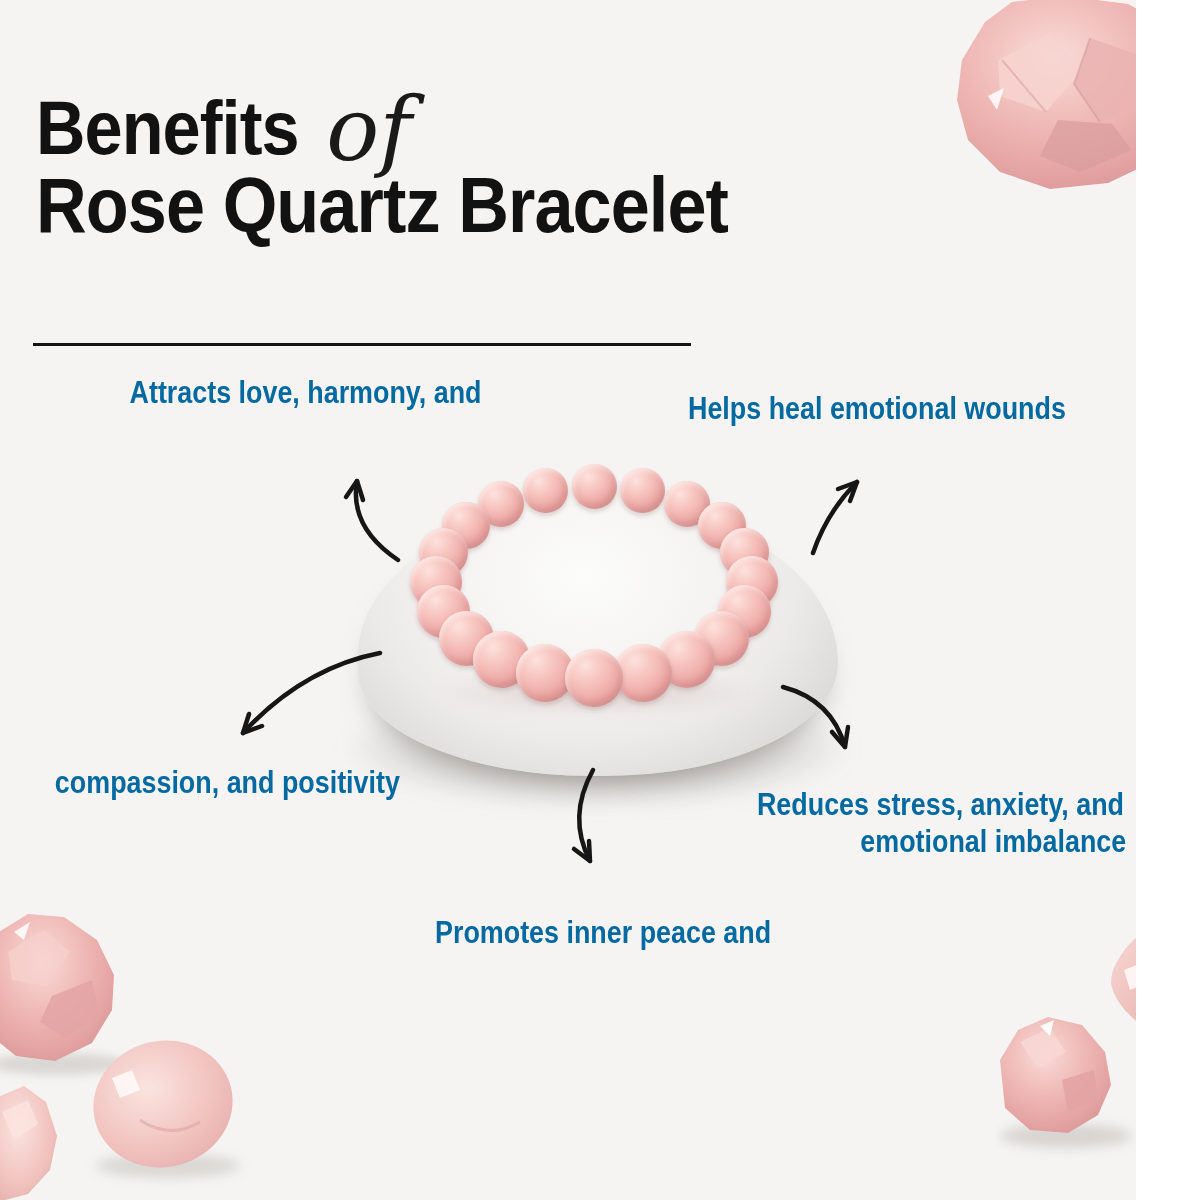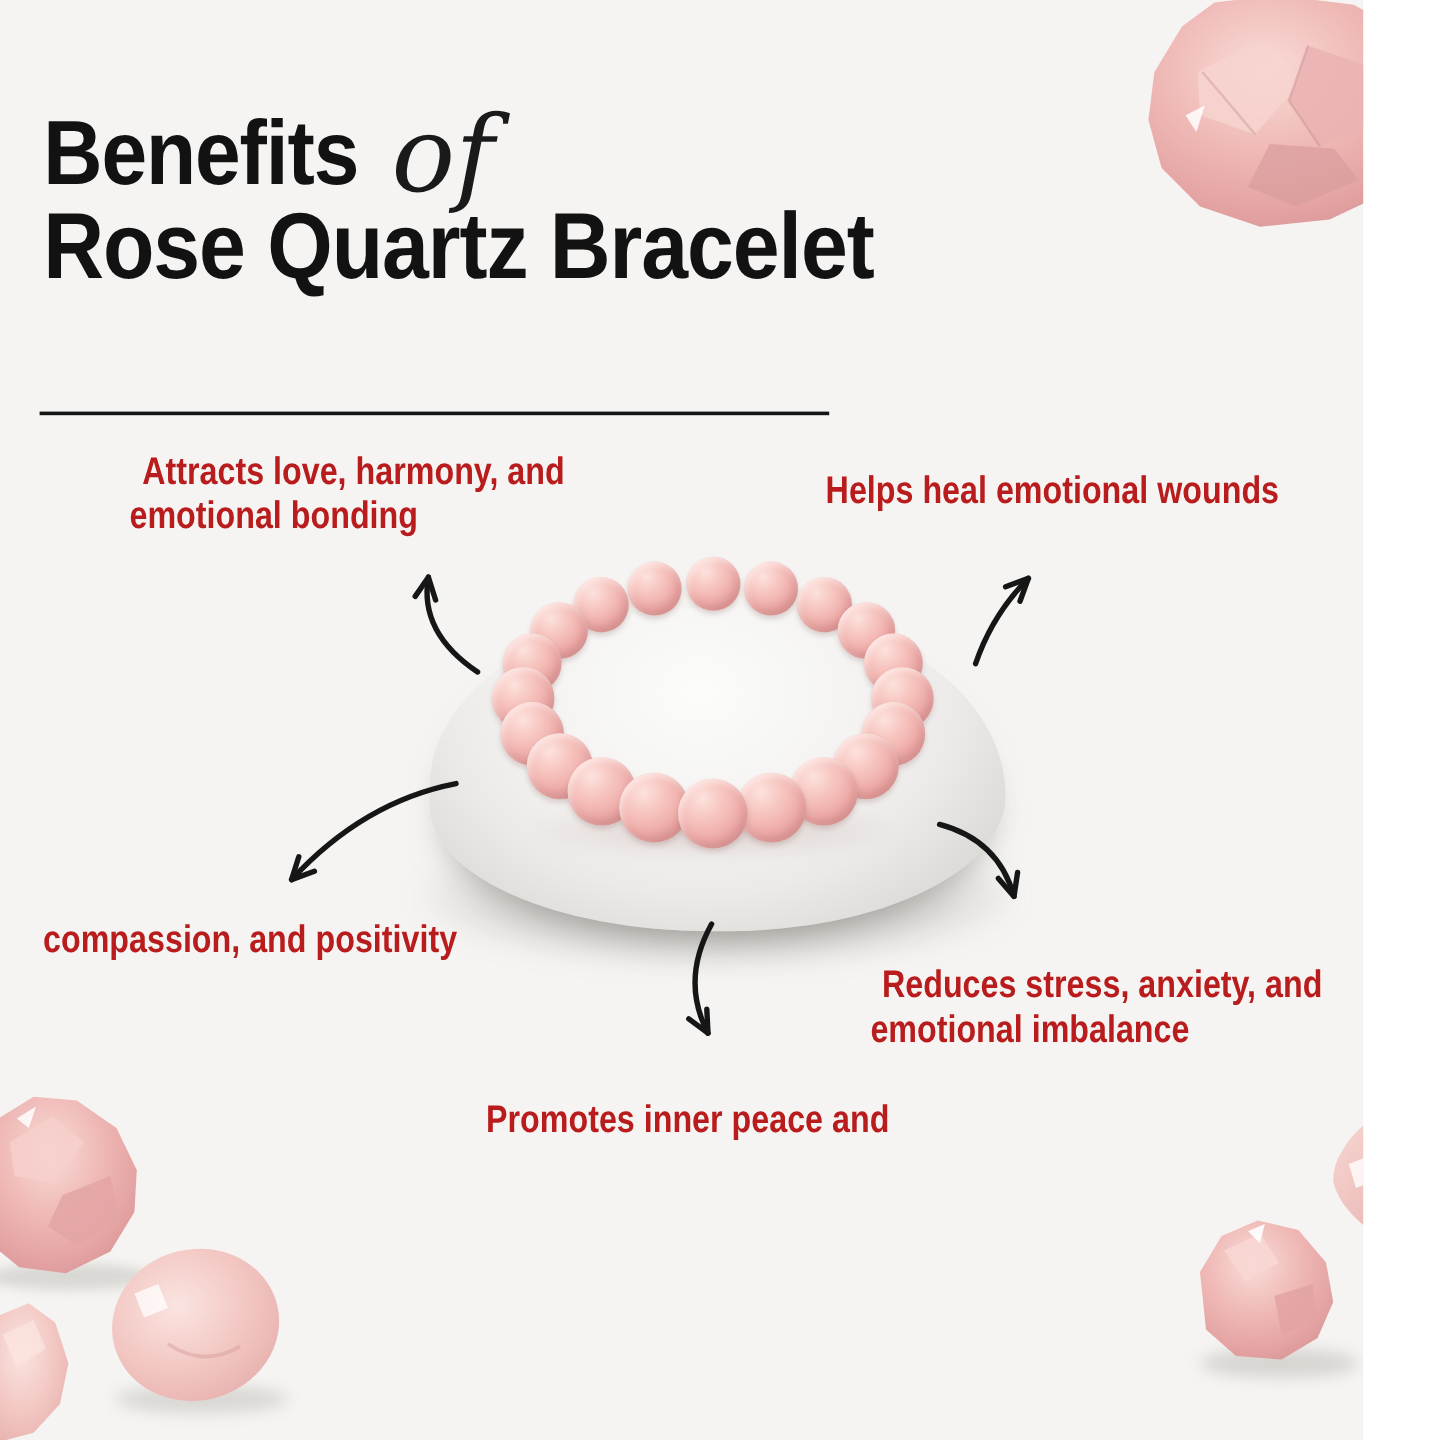--- a/index.html
+++ b/index.html
@@ -26,29 +26,29 @@
   .t-line2 .t-sans{font-size:78px;}
   .t-of{
     display:inline-block;
     font-family:"DejaVu Serif",serif;font-style:italic;font-weight:400;
     font-size:88px;line-height:60px;
     margin-left:-6px;vertical-align:-6px;color:#1a1a1a;
   }
   .t-underline{position:absolute;left:-3px;top:183px;width:658px;height:3px;background:#141414;}
   
   .benefit{
-    position:absolute;width:430px;text-align:left;z-index:6;
-    font-size:32px;font-weight:700;line-height:37px;color:#b91c1c;
+    position:absolute;width:430px;text-align:right;z-index:6;
+    font-size:32px;font-weight:700;line-height:37px;color:#0369a1;
   }
   .benefit .line{display:block;}
   .benefit .line span{display:inline-block;transform:scaleX(.84);transform-origin:center;white-space:nowrap;}
   .b1{left:85px;top:374px;}
   .b2{left:652px;top:390px;}
   .b3{left:3px;top:764px;}
-  .b4{left:700px;top:786px;margin-top:16px;}
+  .b4{left:722px;top:786px;}
   .b5{left:373px;top:886px;margin-top:28px;}
   
   .stone-shadow{
     position:absolute;left:338px;top:688px;width:520px;height:120px;z-index:2;
     background:radial-gradient(ellipse at 50% 50%, rgba(110,106,101,.50) 0%, rgba(110,106,101,.22) 45%, rgba(110,106,101,0) 70%);
     filter:blur(10px);
   }
   .stone{
     position:absolute;left:358px;top:506px;width:480px;height:270px;z-index:2;
     border-radius:51% 49% 50% 50% / 57% 60% 43% 40%;
@@ -197,21 +197,20 @@
       <em class="t-of">of</em>
     </div>
     <div class="t-line2">
       <span class="t-sans">Rose Quartz Bracelet</span>
       <div class="t-underline"></div>
     </div>
   </header>
 
   <div class="benefit b1">
     <span class="line"><span>Attracts love, harmony, and</span></span>
-    <span class="line"><span>emotional bonding</span></span>
   </div>
   <div class="benefit b2">
     <span class="line"><span>Helps heal emotional wounds</span></span>
   </div>
   <div class="benefit b3">
     <span class="line"><span>compassion, and positivity</span></span>
   </div>
   <div class="benefit b4">
     <span class="line"><span>Reduces stress, anxiety, and</span></span>
     <span class="line"><span>emotional imbalance</span></span>

